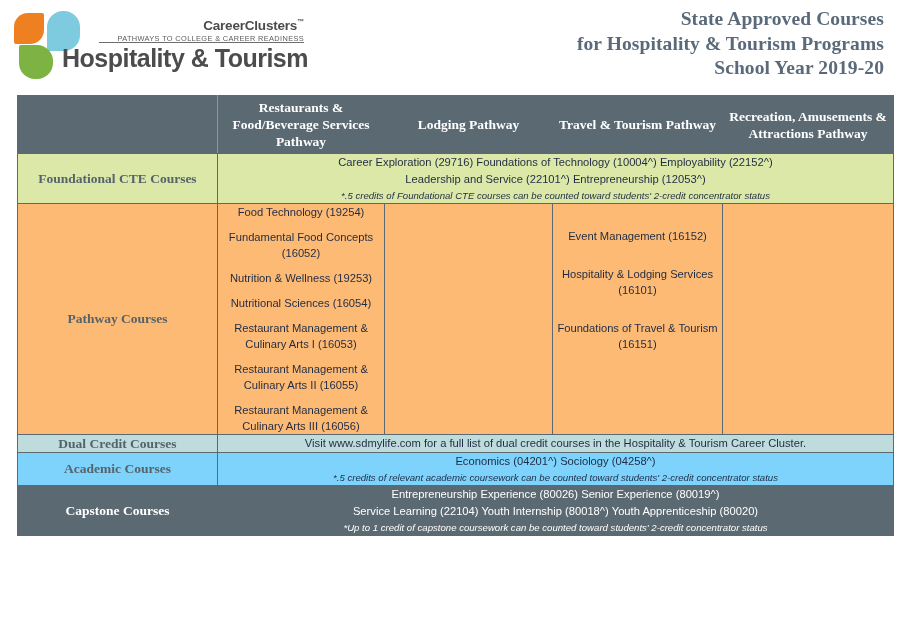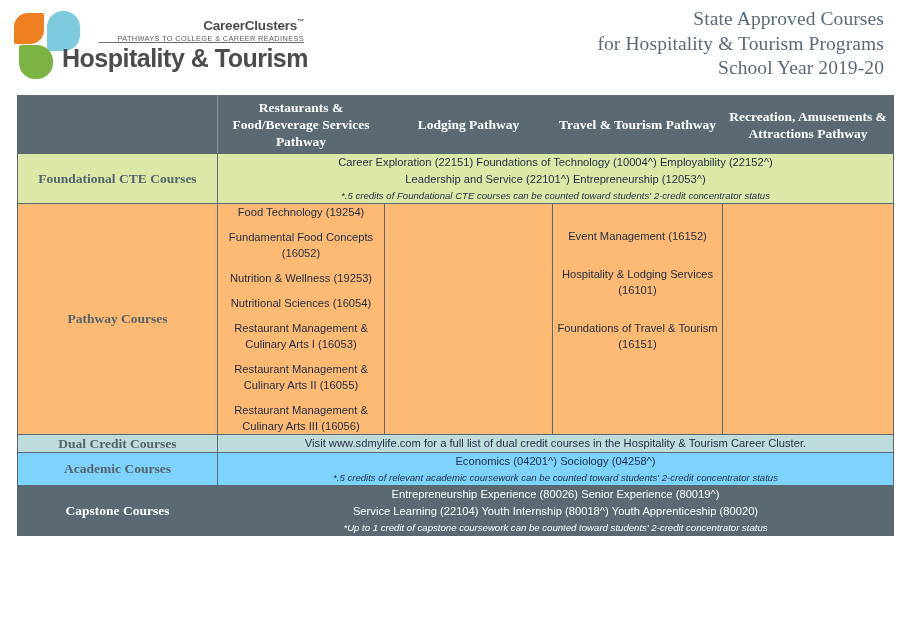--- a/index.html
+++ b/index.html
@@ -109,21 +109,21 @@
     letter-spacing: -0.5px;
     white-space: nowrap;
   }
 
   .doc-title {
     position: absolute;
     right: 16px;
     top: 7px;
     text-align: right;
     font-family: "Liberation Serif", serif;
-    font-weight: normal;
+    font-weight: bold;
     font-size: 19.5px;
     line-height: 24.5px;
     color: #5a6a7a;
     letter-spacing: 0.1px;
   }
   .doc-title div { white-space: nowrap; }
 
   
   .tbl {
     position: absolute;
@@ -250,21 +250,21 @@
         <th>Travel &amp; Tourism Pathway</th>
         <th>Recreation, Amusements &amp; Attractions Pathway</th>
       </tr>
     </thead>
 
     <tbody>
 
       <tr class="r-found">
         <td class="rowlabel">Foundational CTE Courses</td>
         <td class="cellbody" colspan="4">
-          <span>Career Exploration (22151)   Foundations of Technology (10004^)   Employability (22152^)</span><br>
+          <span>Career Exploration (29716)   Foundations of Technology (10004^)   Employability (22152^)</span><br>
           <span>Leadership and Service (22101^)  Entrepreneurship (12053^)</span>
           <span class="note">*.5 credits of Foundational CTE courses can be counted toward students' 2-credit concentrator status</span>
         </td>
       </tr>
 
 
       <tr class="r-path">
         <td class="rowlabel">Pathway Courses</td>
         <td class="pathcol">
           <div class="item">Food Technology (19254)</div>

